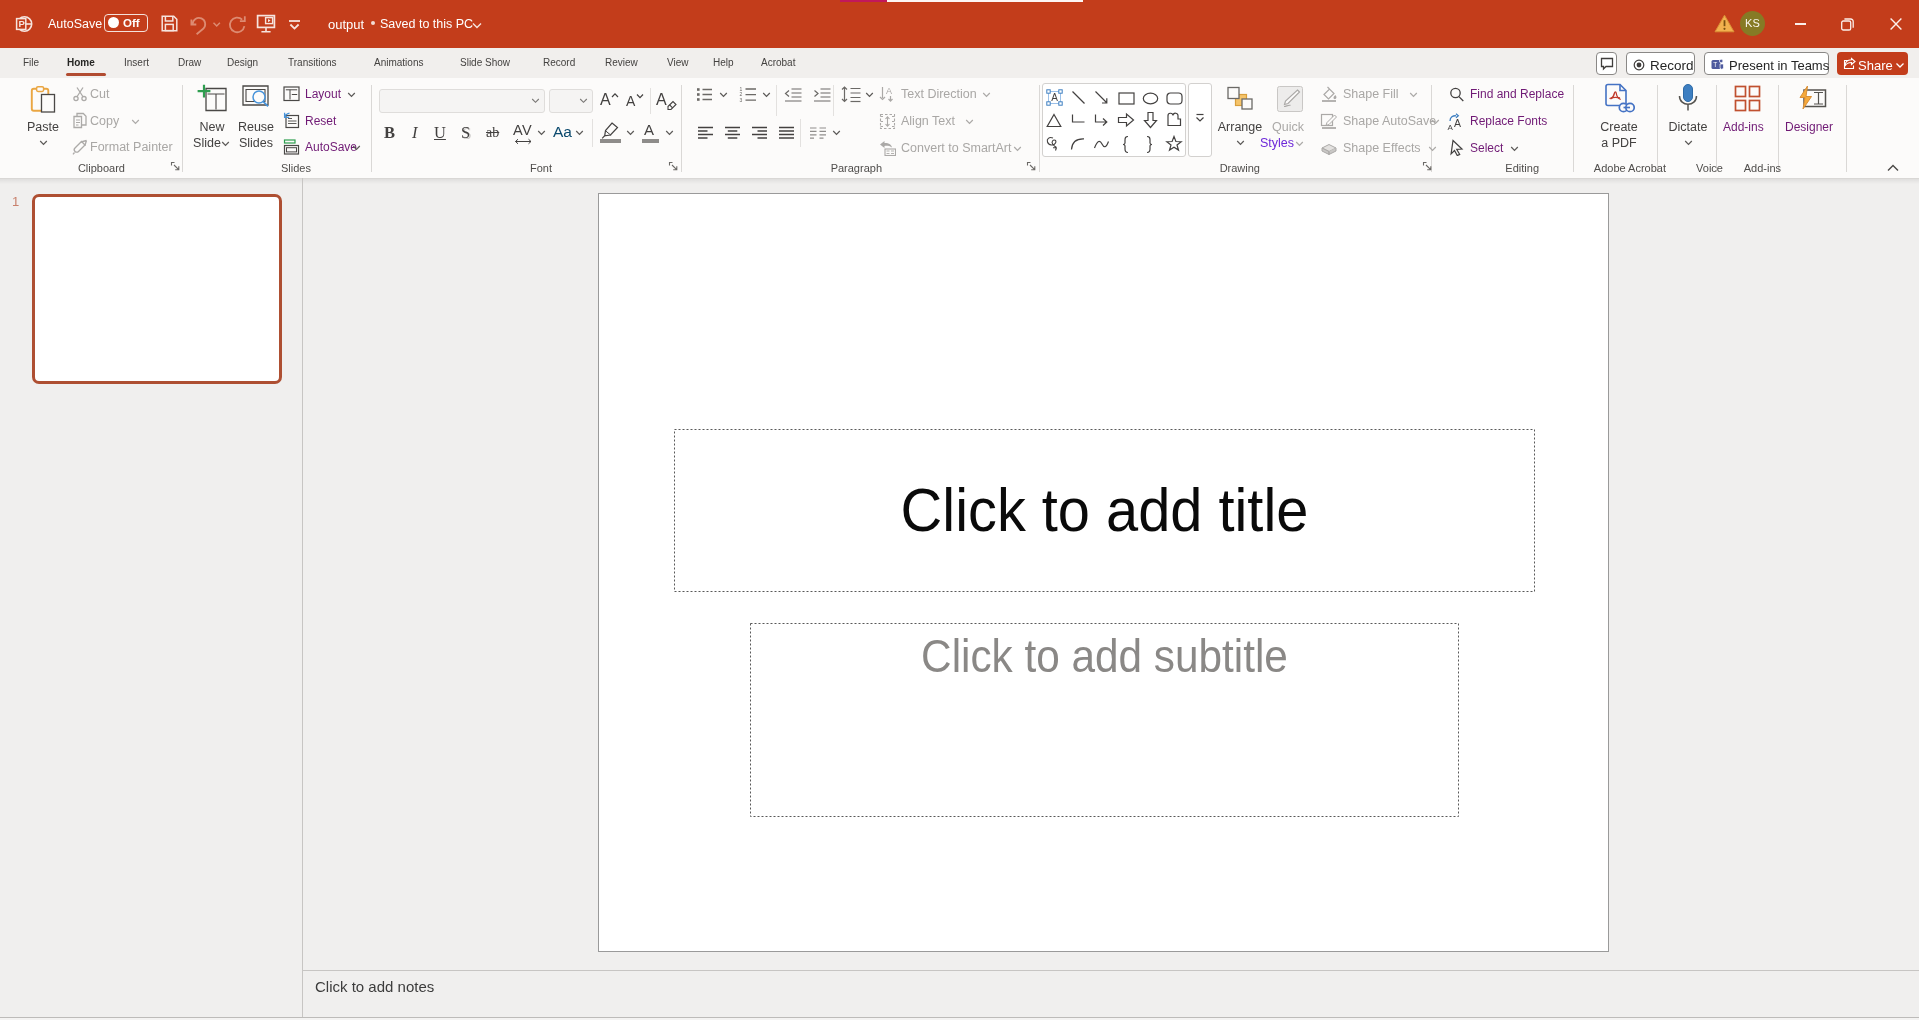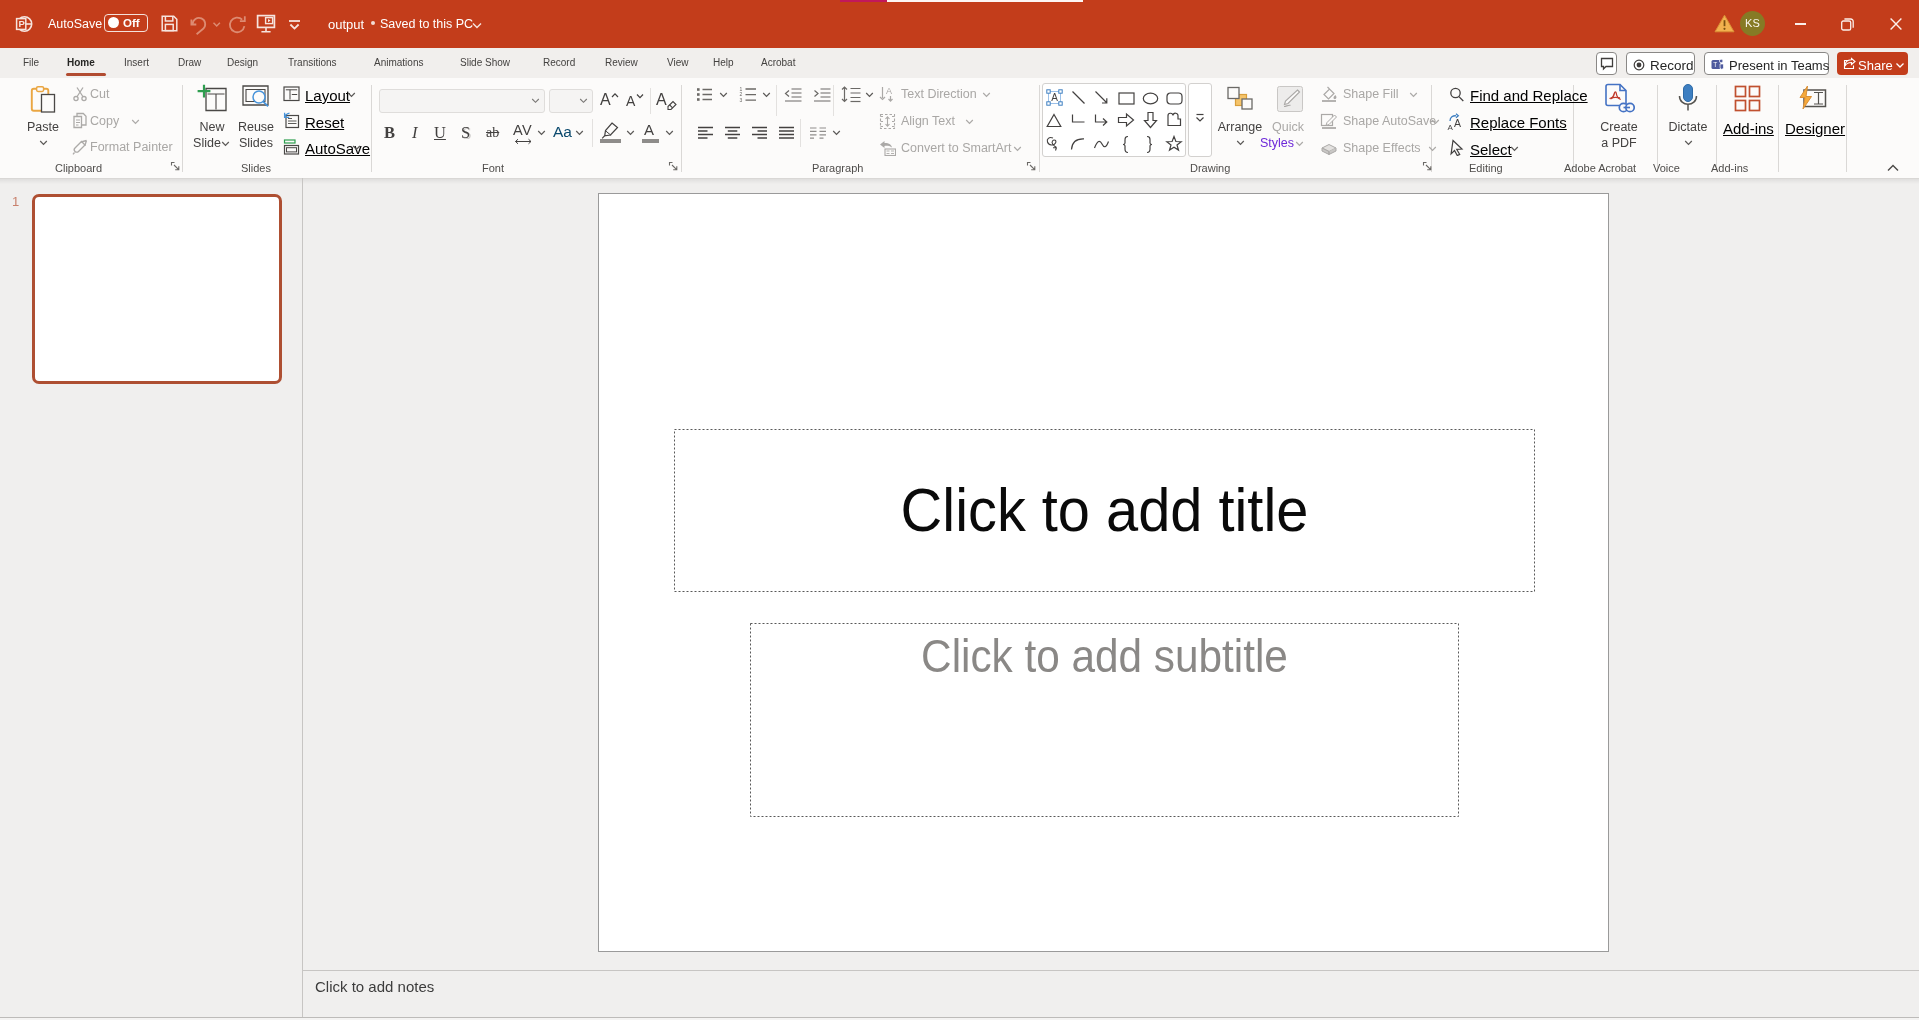--- a/index.html
+++ b/index.html
@@ -16,22 +16,22 @@
   
   #tabrow { position:absolute; left:0; top:48px; width:1919px; height:30px; background:#F1EFED; }
   .tab { position:absolute; top:0; height:30px; line-height:29px; font-size:10px; color:#444240; }
   .tabbtn { position:absolute; top:4px; height:23px; background:#FFFFFF; border:1px solid #8A8886; border-radius:4px; font-size:14px; color:#252525; line-height:21px; }
 
   
   #ribbon { position:absolute; left:0; top:78px; width:1919px; height:100px; background:#FCFBFA; }
   #ribbonedge { position:absolute; left:0; top:178px; width:1919px; height:6px;
      background:linear-gradient(#D9D7D5 0px, #D9D7D5 1px, rgba(0,0,0,0.07) 1px, rgba(0,0,0,0.0) 6px); }
   .gsep { position:absolute; top:7px; height:87px; width:1px; background:#DAD8D6; }
-  .glabel { position:absolute; top:84px; height:14px; font-size:11px; color:#4F4D4B; text-align:left; }
-  .cmdtxt { font-size:15px; color:#000000;text-decoration:underline; }
+  .glabel { position:absolute; top:84px; height:14px; font-size:11px; color:#4F4D4B; text-align:right; }
+  .cmdtxt { font-size:12px; color:#701a75; }
   .distxt { font-size:12.5px; color:#A9A7A5; }
   .bigtxt { position:absolute; font-size:12.5px; color:#434140; text-align:center; }
 
   
   #panel-sep { position:absolute; left:302px; top:178px; width:1px; height:839px; background:#C7C5C3; }
   #thumb { position:absolute; left:32px; top:194px; width:250px; height:190px; background:#FFF; border:3px solid #AE4F32; border-radius:7px; }
   #thumbnum { position:absolute; left:12px; top:194px; font-size:13px; color:#C8806C; }
   #canvas { position:absolute; left:598px; top:193px; width:1011px; height:759px; background:#FFF; border:1px solid #9A9A9A; }
   #notes-sep { position:absolute; left:303px; top:970px; width:1616px; height:1px; background:#C7C5C3; }
   #notes-txt { position:absolute; left:315px; top:978px; font-size:15px; color:#3C3C3C; }

